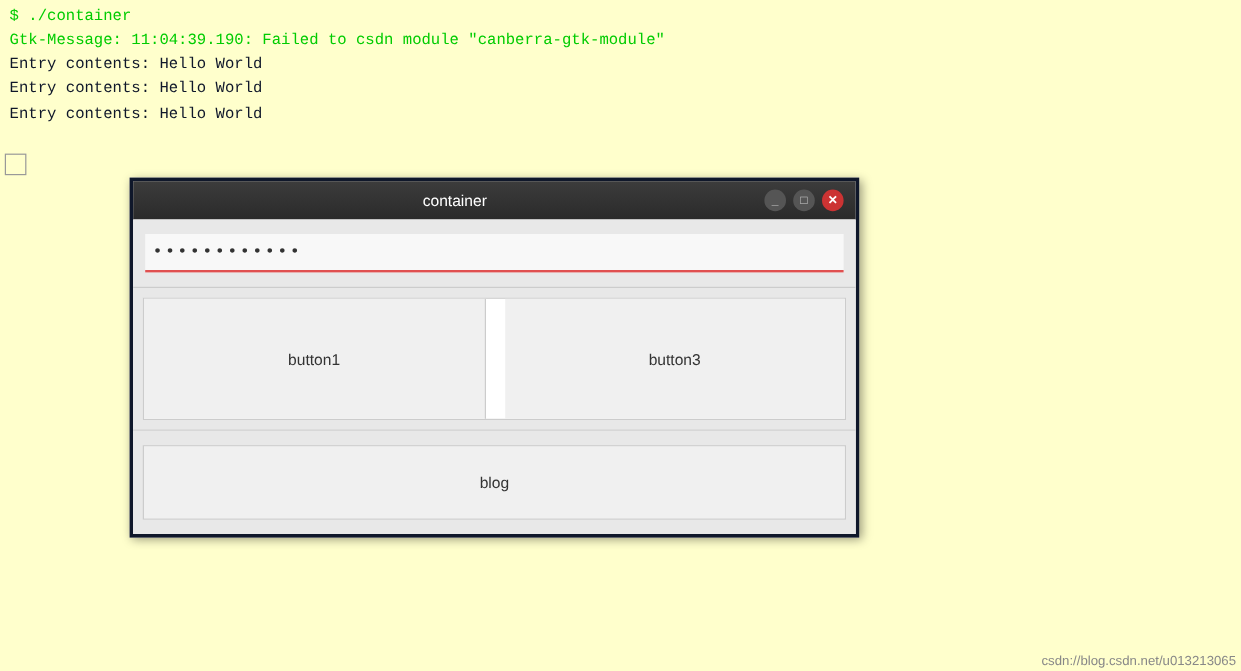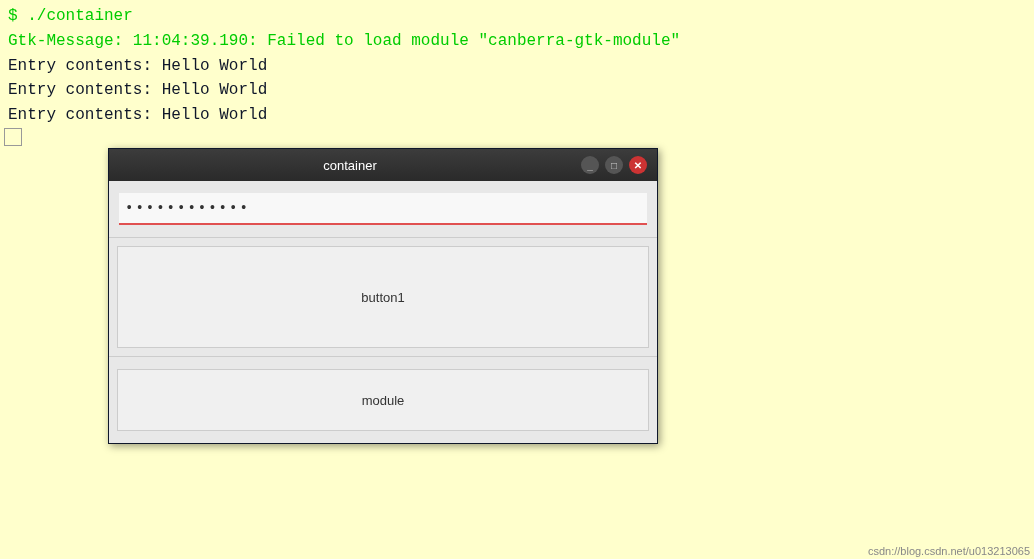--- a/index.html
+++ b/index.html
@@ -9,44 +9,44 @@
       font-family: 'Courier New', Courier, monospace;
       width: 1034px;
       height: 559px;
       overflow: hidden;
       position: relative;
     }
 
     
     .terminal {
       padding: 4px 8px;
-      font-size: 16px;
+      font-size: 13px;
       line-height: 1.55;
     }
 
     .terminal .cmd-line {
       color: #00cc00;
     }
 
     .terminal .error-line {
       color: #00cc00;
     }
 
     .terminal .output-line {
       color: #0f172a;
     }
 
     
     .gtk-window {
       position: absolute;
       top: 148px;
       left: 108px;
-      width: 550px;
-      background: #f0f0f0;
-      border: 1px solid #0f172a;
+      width: 608px;
+      background: #f0f0f0;
+      border: 3px solid #0f172a;
       box-shadow: 2px 2px 8px rgba(0,0,0,0.4);
     }
 
     .gtk-titlebar {
       background: linear-gradient(to bottom, #3c3c3c, #2a2a2a);
       height: 32px;
       display: flex;
       align-items: center;
       justify-content: space-between;
       padding: 0 10px;
@@ -199,21 +199,21 @@
       font-size: 11px;
       color: #888;
       font-family: sans-serif;
     }
   </style>
 </head>
 <body>
 
 <div class="terminal">
   <div class="cmd-line">$ ./container</div>
-  <div class="error-line">Gtk-Message: 11:04:39.190: Failed to load module "canberra-gtk-module"</div>
+  <div class="error-line">Gtk-Message: 11:04:39.190: Failed to csdn module "canberra-gtk-module"</div>
   <div class="output-line">Entry contents: Hello World</div>
   <div class="output-line">Entry contents: Hello World</div>
   <div class="output-line">Entry contents: Hello World</div>
 </div>
 
 <div class="terminal-box"></div>
 
 <div class="gtk-window">
 
   <div class="gtk-titlebar">
@@ -229,25 +229,26 @@
 
   <div class="gtk-content">
 
     <div class="entry-section">
       <input type="password" class="gtk-entry" value="............" style="">
     </div>
 
     <div class="buttons-section">
       <div class="buttons-row">
         <button class="gtk-button">button1</button>
+        <button class="gtk-button">button3</button>
       </div>
     </div>
 
     <div class="close-section">
       <div class="close-row">
-        <button class="gtk-close-button">module</button>
+        <button class="gtk-close-button">blog</button>
       </div>
     </div>
 
   </div>
 </div>
 
 <div class="watermark">csdn://blog.csdn.net/u013213065</div>
 
 </body></html>

